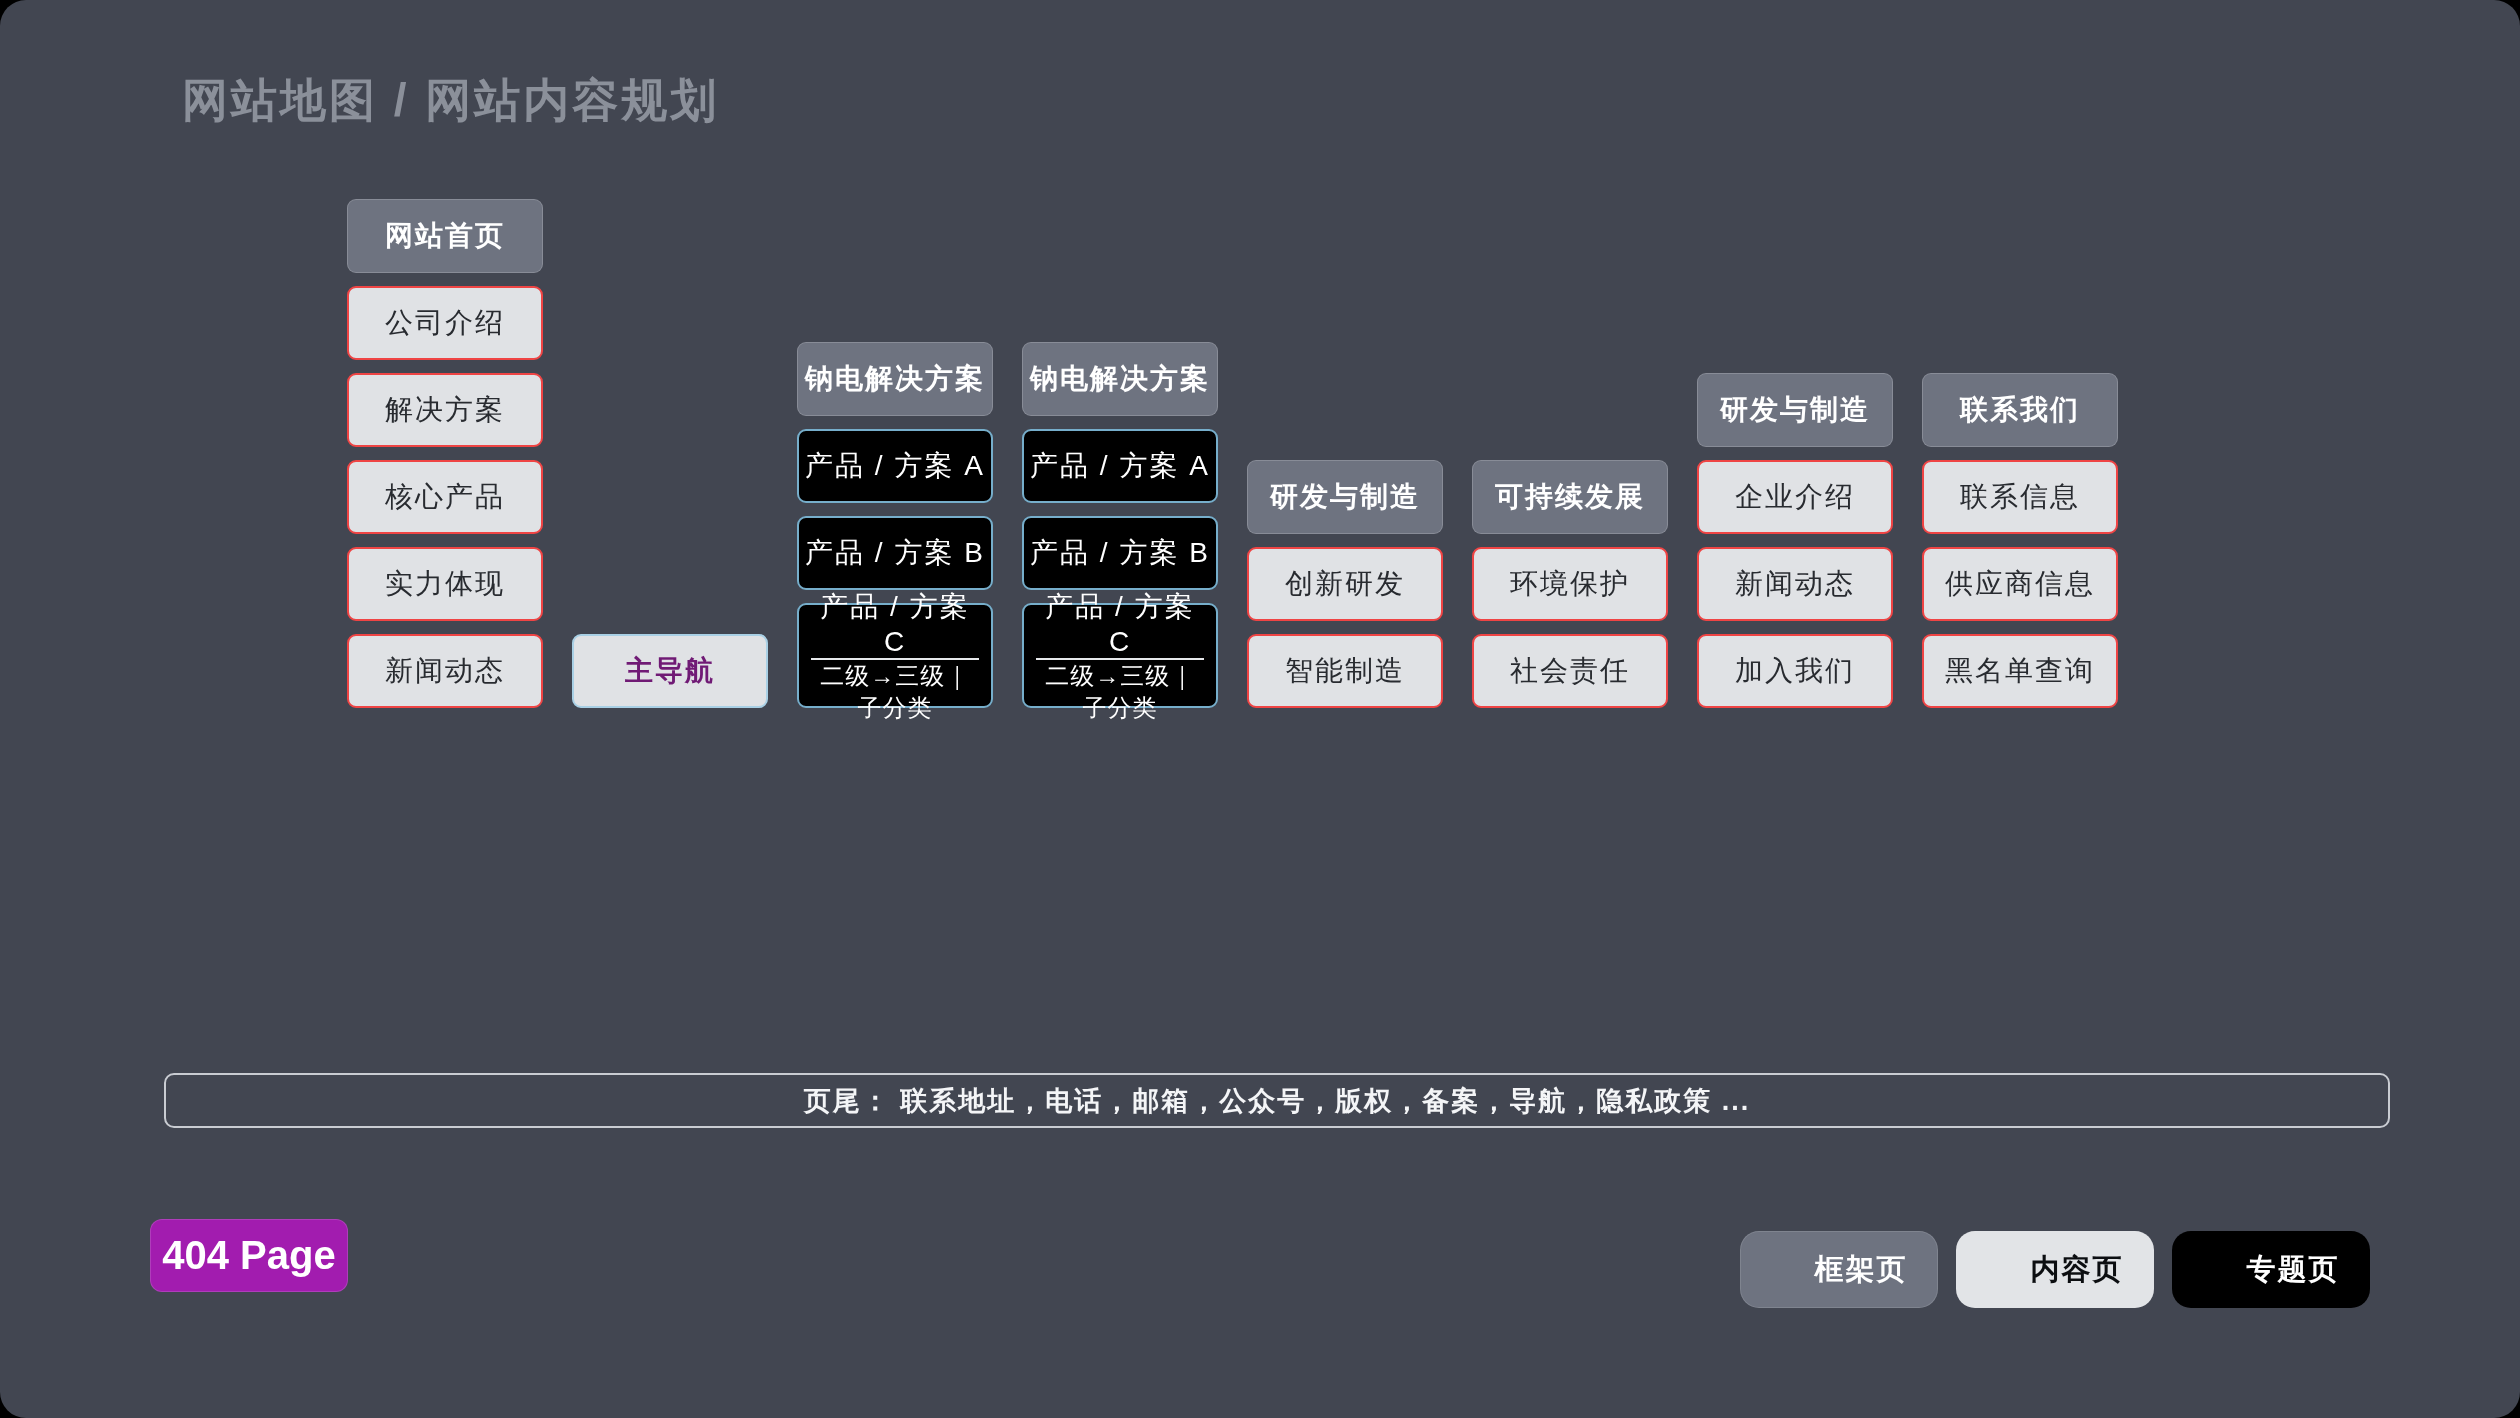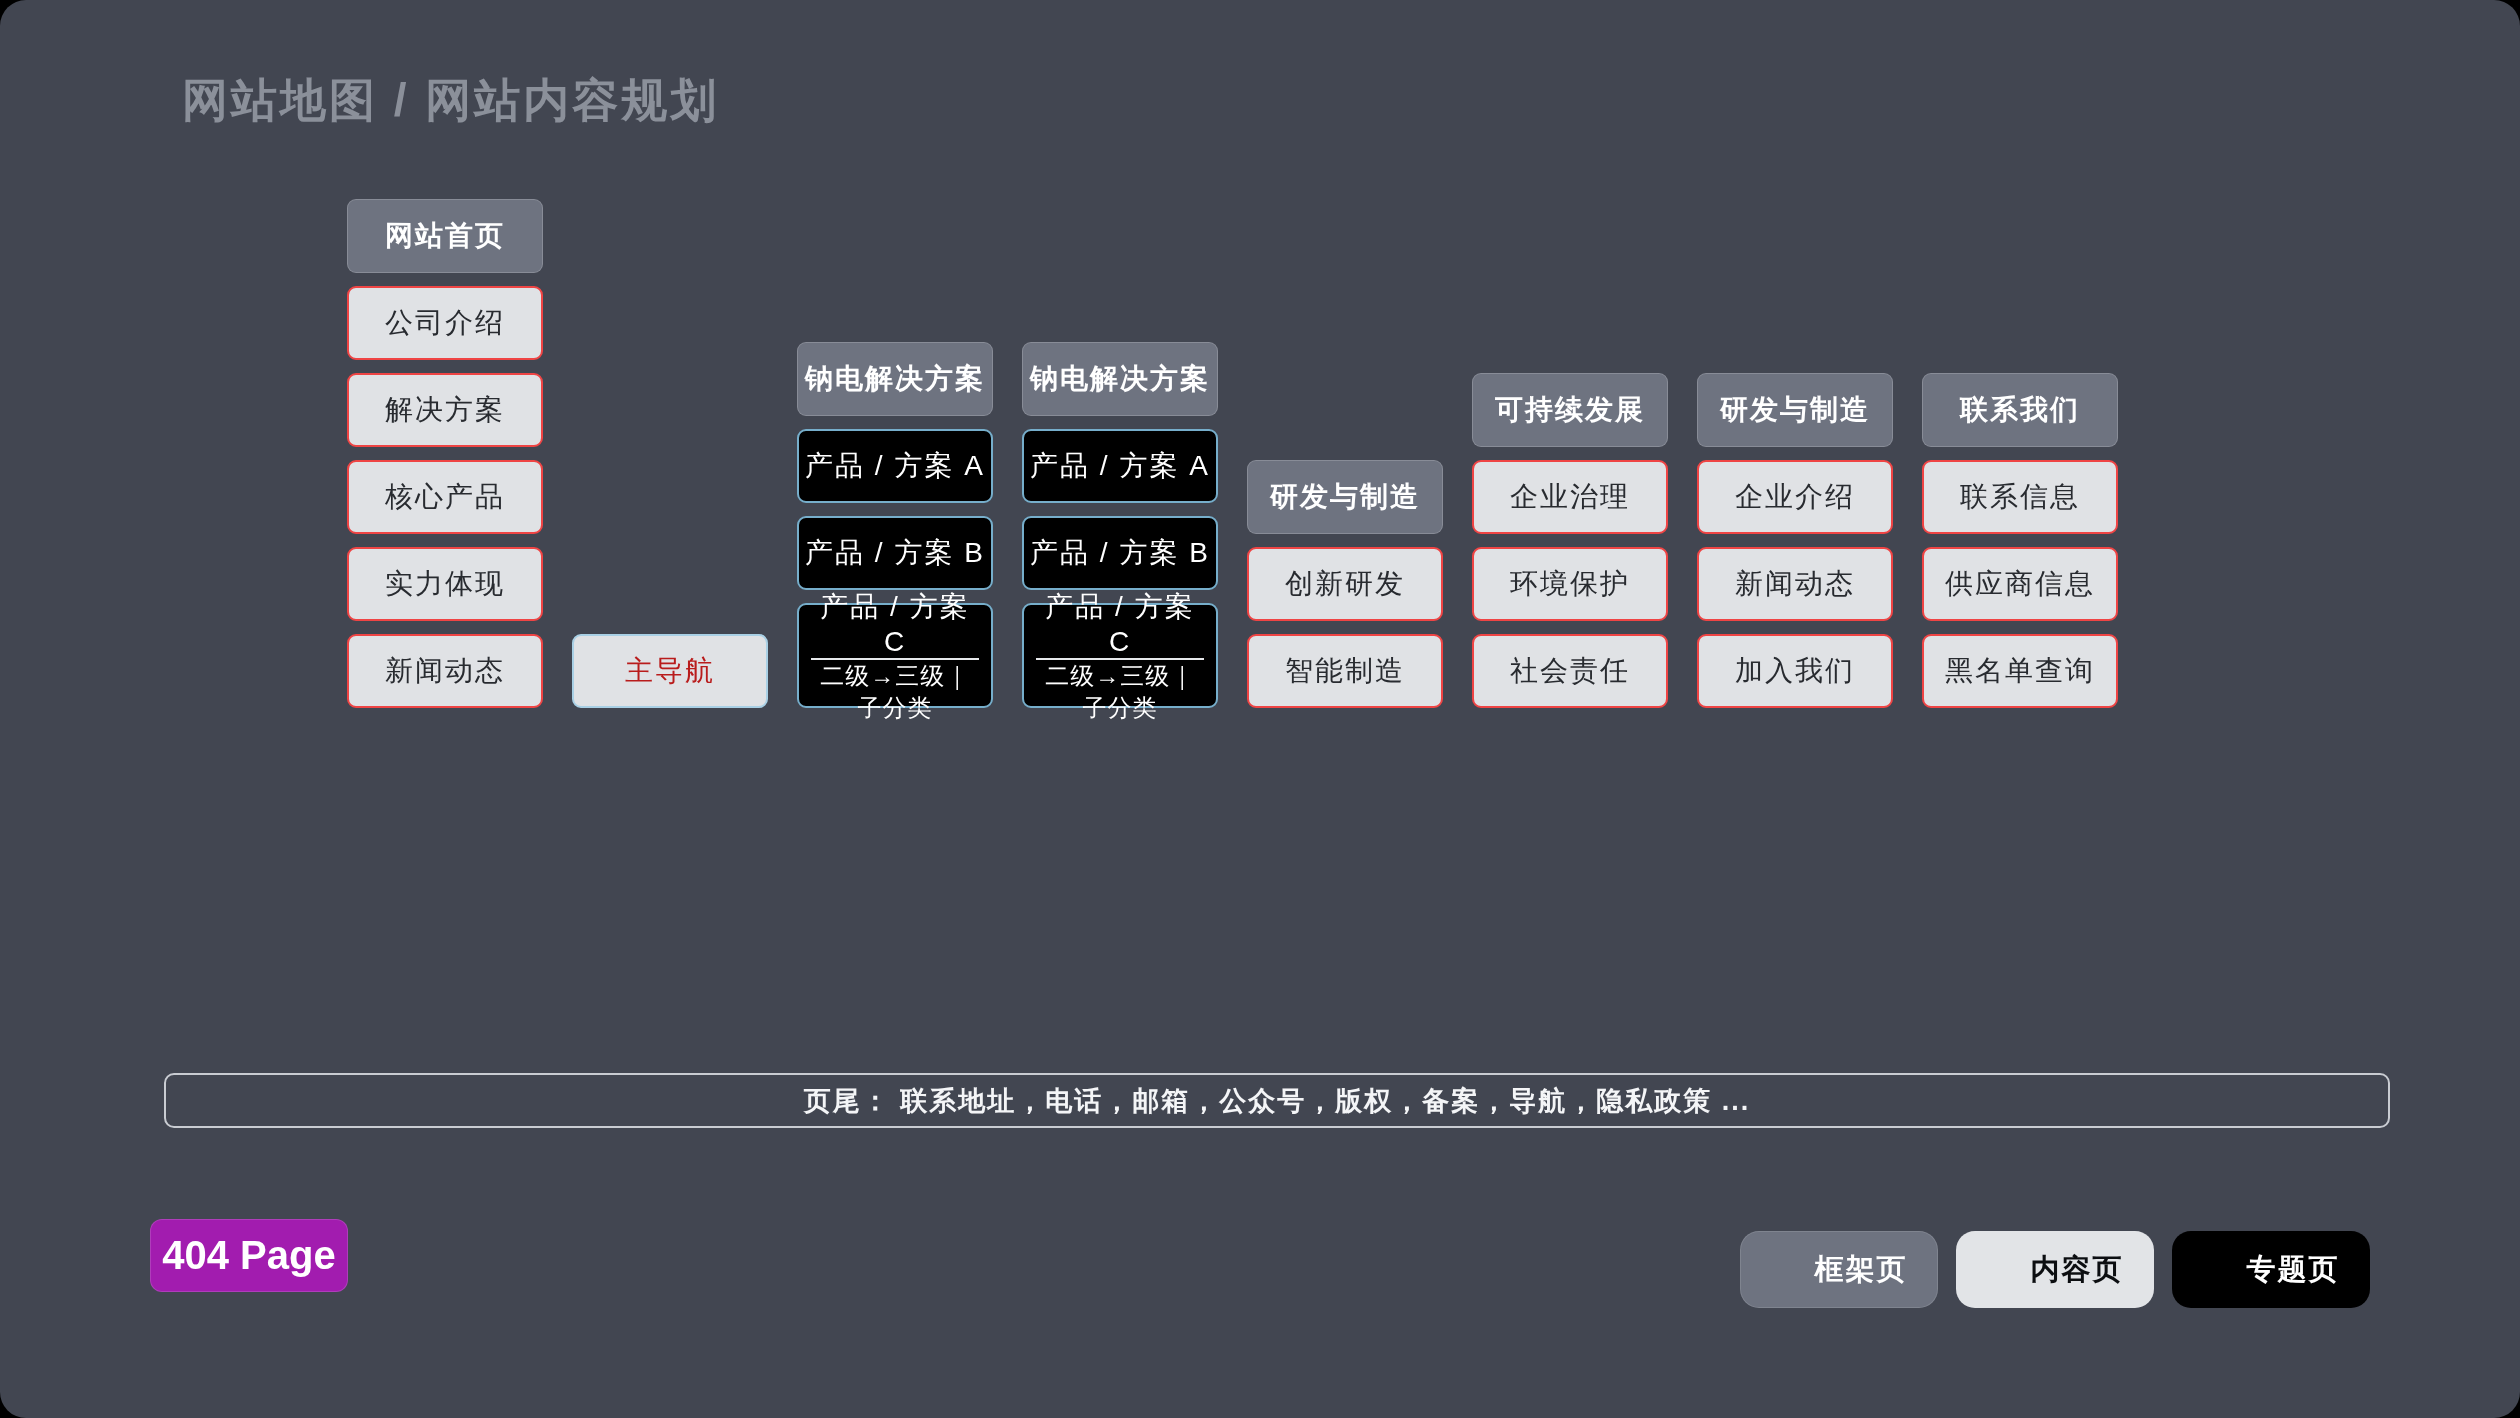--- a/index.html
+++ b/index.html
@@ -14,21 +14,21 @@
   
   .columns{position:absolute;left:347px;top:199px;display:flex;gap:29px;align-items:flex-end;}
   .col{width:196px;display:flex;flex-direction:column;gap:13px;}
 
   .node{
     box-sizing:border-box;height:74px;border-radius:9px;
     display:flex;align-items:center;justify-content:center;
     font-size:28px;letter-spacing:2px;text-align:center;
   }
   .node.frame{background:#6e7380;color:#ffffff;font-weight:700;border:1px solid rgba(255,255,255,.18);}
-  .node.nav{background:#e0e2e5;color:#b91c1c;font-weight:400;border:2px solid #a9d0e5;}
+  .node.nav{background:#e0e2e5;color:#701a75;font-weight:700;border:2px solid #a9d0e5;}
   .node.content{background:#e0e2e5;color:#282b30;font-weight:400;border:2px solid #ef4444;}
   .node.special{background:#000000;color:#ffffff;font-weight:400;border:2px solid #76aecb;}
   .node.group{height:105px;flex-direction:column;padding:12px;}
   .group-main{flex:0 0 51px;display:flex;align-items:center;justify-content:center;width:100%;}
   .group-divider{width:100%;border-top:2px solid #e6e8eb;}
   .group-sub{flex:1;display:flex;align-items:center;justify-content:center;width:100%;font-size:24px;letter-spacing:1px;}
 
   
   .footer-bar{
     position:absolute;left:164px;top:1073px;width:2226px;height:55px;box-sizing:border-box;
@@ -95,21 +95,20 @@
           <div class="group-sub">二级→三级｜子分类</div>
         </div>
       </div>
       <div class="col">
         <div class="node frame">研发与制造</div>
         <div class="node content">创新研发</div>
         <div class="node content">智能制造</div>
       </div>
       <div class="col">
         <div class="node frame">可持续发展</div>
-        <div class="node content">企业治理</div>
         <div class="node content">环境保护</div>
         <div class="node content">社会责任</div>
       </div>
       <div class="col">
         <div class="node frame">研发与制造</div>
         <div class="node content">企业介绍</div>
         <div class="node content">新闻动态</div>
         <div class="node content">加入我们</div>
       </div>
       <div class="col">

